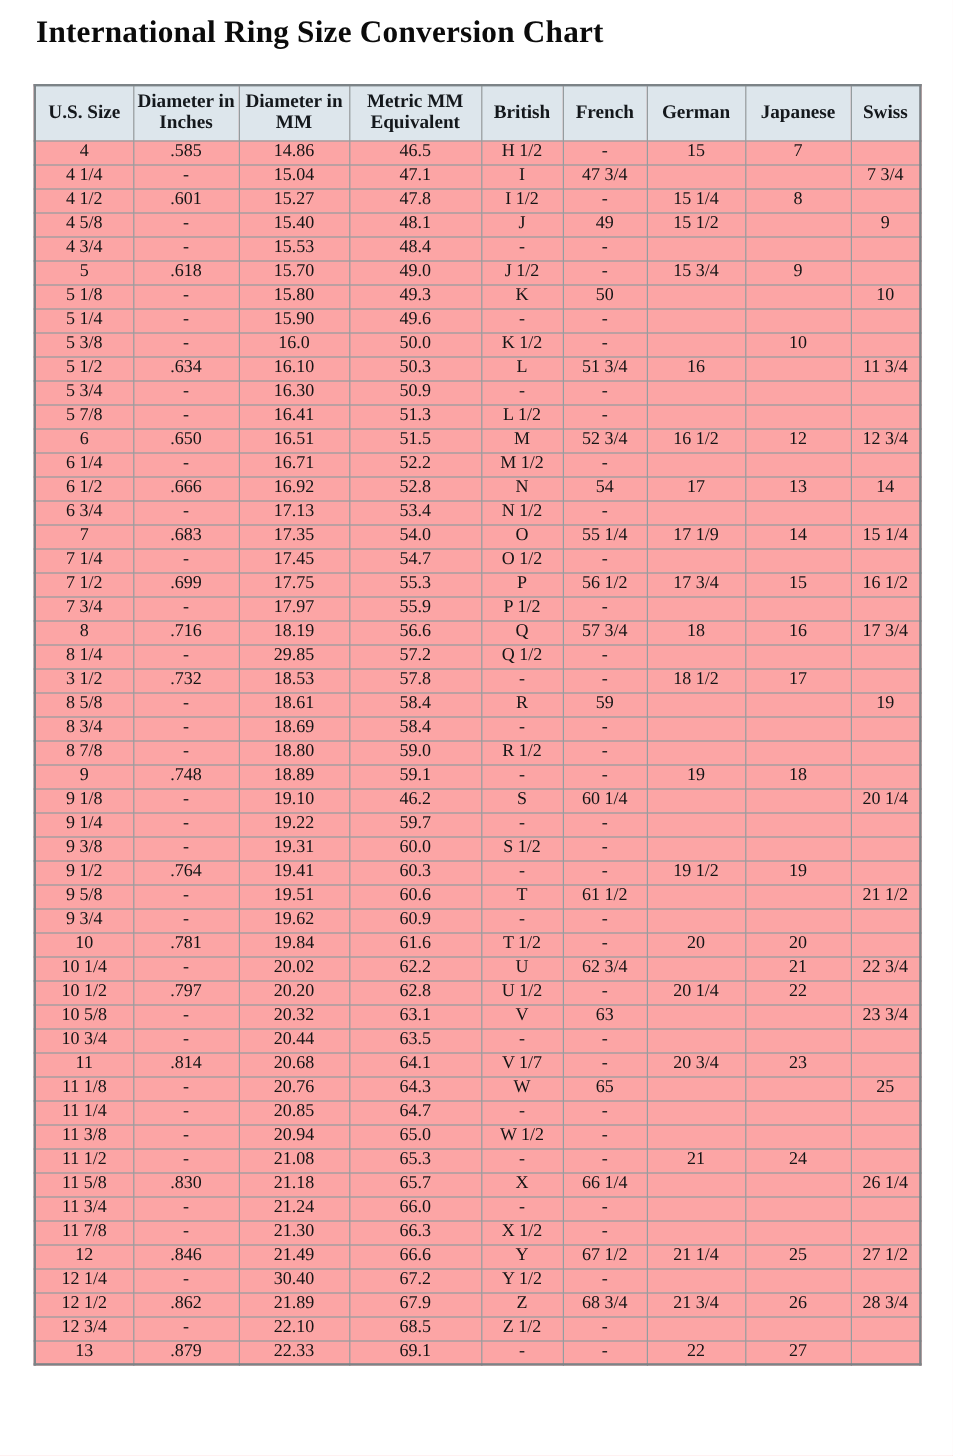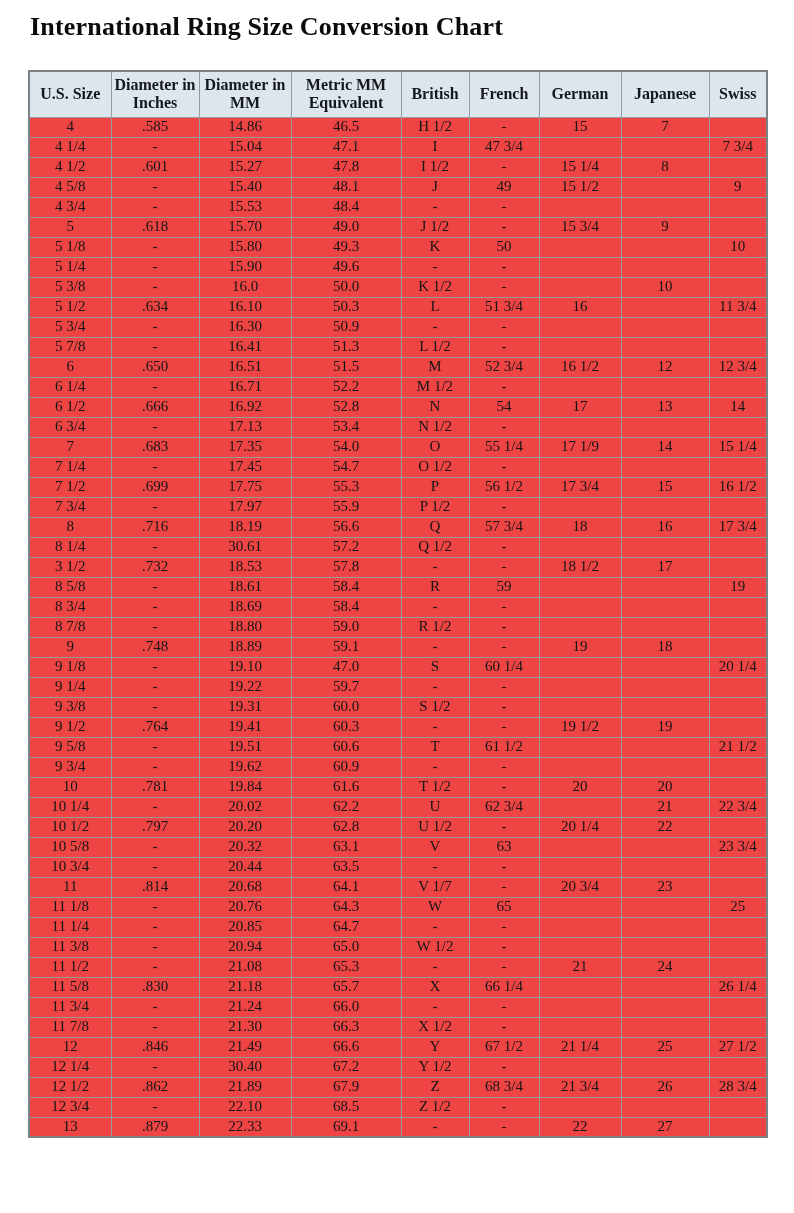--- a/index.html
+++ b/index.html
@@ -24,21 +24,21 @@
     letter-spacing: 0.2px;
     color: #0b0b0b;
     font-family: "Liberation Serif", serif;
   }
   table.conversion-table {
     border-collapse: collapse;
     table-layout: fixed;
     width: 738px;
     margin: 28px 0 0 28px;
     border: 2px solid var(--outer-border, #7c8387);
-    background: #ef4444;
+    background: #fca5a5;
   }
   col.c1 { width: 82px; }
   col.c2 { width: 88px; }
   col.c3 { width: 92px; }
   col.c4 { width: 110px; }
   col.c5 { width: 68px; }
   col.c6 { width: 70px; }
   col.c7 { width: 82px; }
   col.c8 { width: 88px; }
   col.c9 { width: 58px; }
@@ -325,21 +325,21 @@
           <td>56.6</td>
           <td>Q</td>
           <td>57 3/4</td>
           <td>18</td>
           <td>16</td>
           <td>17 3/4</td>
         </tr>
         <tr>
           <td>8 1/4</td>
           <td>-</td>
-          <td>30.61</td>
+          <td>29.85</td>
           <td>57.2</td>
           <td>Q 1/2</td>
           <td>-</td>
           <td></td>
           <td></td>
           <td></td>
         </tr>
         <tr>
           <td>3 1/2</td>
           <td>.732</td>
@@ -392,21 +392,21 @@
           <td>-</td>
           <td>-</td>
           <td>19</td>
           <td>18</td>
           <td></td>
         </tr>
         <tr>
           <td>9 1/8</td>
           <td>-</td>
           <td>19.10</td>
-          <td>47.0</td>
+          <td>46.2</td>
           <td>S</td>
           <td>60 1/4</td>
           <td></td>
           <td></td>
           <td>20 1/4</td>
         </tr>
         <tr>
           <td>9 1/4</td>
           <td>-</td>
           <td>19.22</td>

